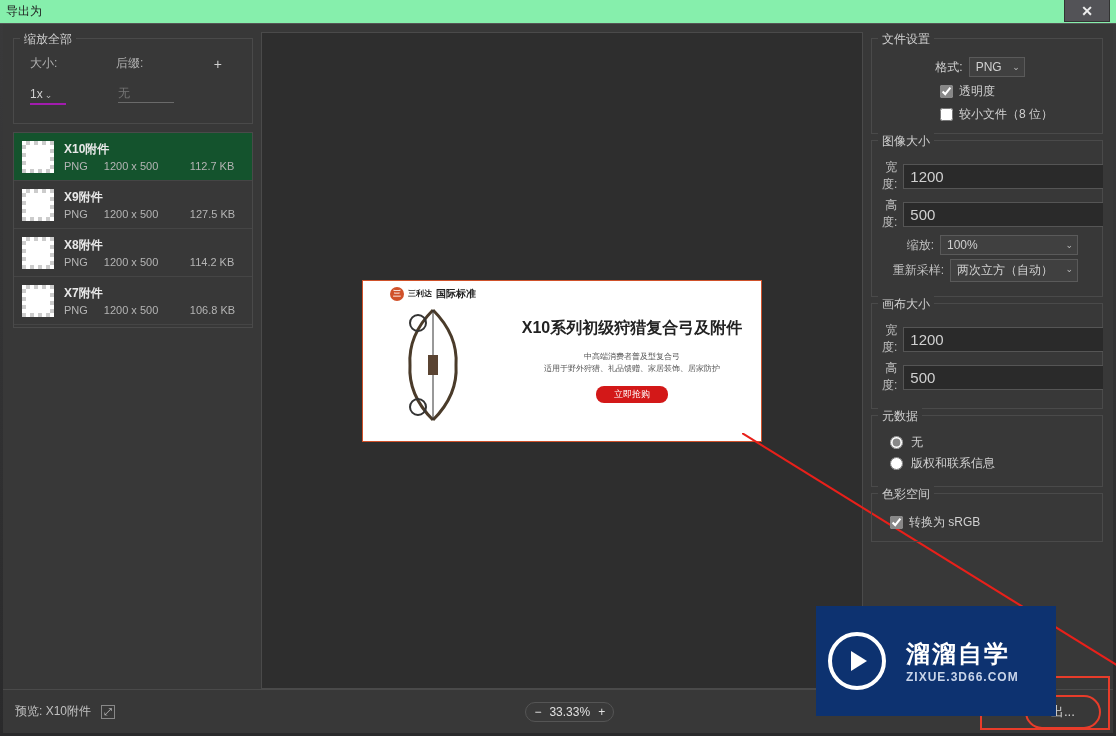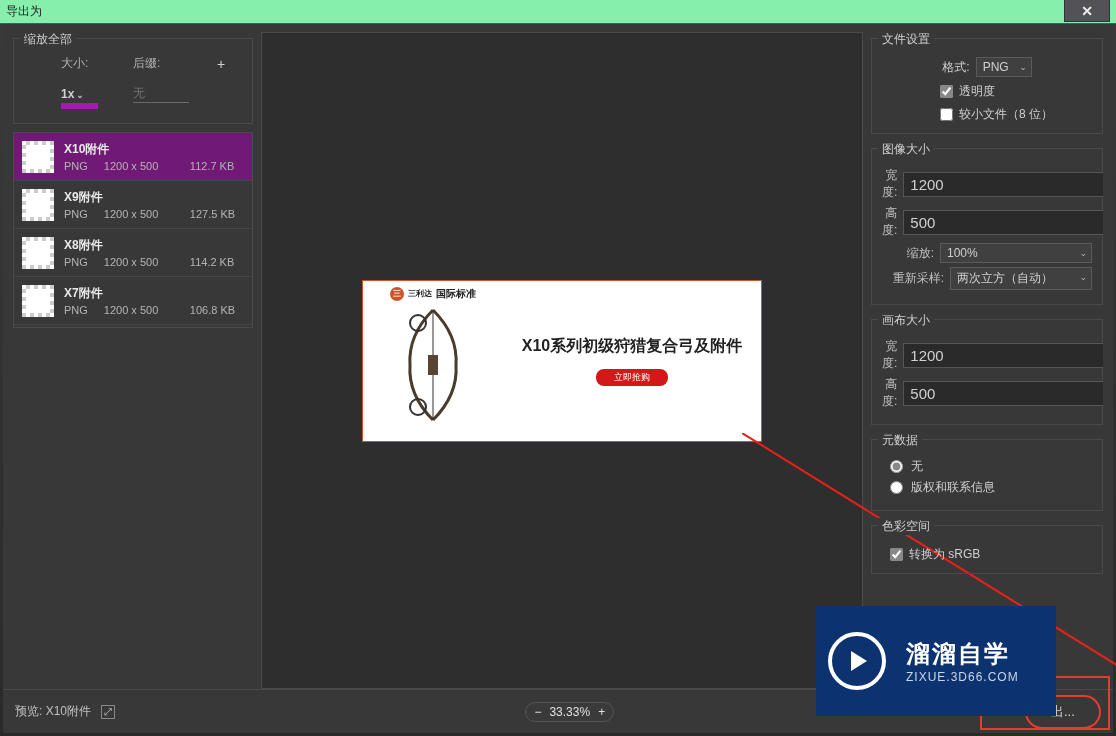--- a/index.html
+++ b/index.html
@@ -49,65 +49,64 @@
     }
     
     .left {
       width: 240px;
       display:flex;
       flex-direction:column;
     }
     .fieldset {
       border:1px solid #4a4a4a;
       margin-top:6px;
-      padding: 14px 10px 10px 10px;
+      padding: 14px 24px 10px 10px;
       position:relative;
     }
     .fieldset .legend {
       position:absolute;
       top:-8px; left:6px;
       background:#383838;
       padding:0 4px;
       color:#d0d0d0;
     }
     .scale-row {
       display:flex;
       align-items:center;
-      gap:18px;
+      gap:34px;
       padding: 2px 6px 10px 6px;
       color:#b0b0b0;
-      margin-left:31px;
     }
     .scale-row .col1{width:54px;}
     .scale-row .col2{width:66px;}
     .scale-row .plus{color:#d0d0d0;font-size:14px;}
     .input-under {
       border:none; border-bottom:1px solid #6a6a6a;
       background:transparent; color:#d0d0d0;
       width:56px; font-size:12px; padding:2px 0;
     }
     .select-under{
-      border:none;border-bottom:6px solid #a21caf;
+      border:none;border-bottom:2px solid #a21caf;
       background:transparent;color:#d0d0d0;width:56px;font-size:12px;
-      padding:2px 14px 2px 0; position:relative;font-weight:bold;
+      padding:2px 14px 2px 0; position:relative;
     }
     .caret{font-size:9px;color:#bbb;margin-left:2px;}
     .asset-list{
       border:1px solid #4a4a4a;
       margin-top:8px;
       height:196px;
       overflow:hidden;
     }
     .asset{
       display:flex; align-items:center;
       height:48px; padding:3px 8px;
       border-bottom:1px solid #454545;
       gap:10px;
     }
-    .asset.selected{ background:#701a75;}
+    .asset.selected{ background:#14532d;}
     .thumb{
       width:32px;height:32px;background:#fff;
       background-image:
         linear-gradient(45deg,#ccc 25%,transparent 25%),
         linear-gradient(-45deg,#ccc 25%,transparent 25%),
         linear-gradient(45deg,transparent 75%,#ccc 75%),
         linear-gradient(-45deg,transparent 75%,#ccc 75%);
       background-size:8px 8px;
       background-position:0 0,0 4px,4px -4px,-4px 0;
       position:relative;
@@ -140,21 +139,21 @@
     .bow svg{width:100%;height:100%;}
     .canvas-right{
       flex:1;display:flex;flex-direction:column;align-items:center;justify-content:center;gap:12px;color:#222;
     }
     .c-title{font-size:16px;font-weight:bold;}
     .c-sub{font-size:8px;color:#555;text-align:center;line-height:1.4;}
     .c-btn{background:#d31818;color:#fff;border-radius:8px;padding:2px 18px;font-size:9px;}
     
     .right{
       width:232px;
-      display:flex;flex-direction:column;gap:8px;
+      display:flex;flex-direction:column;gap:0;
       overflow-y:auto;
     }
     .rfield{display:flex;align-items:center;gap:6px;margin:4px 0;}
     .rlabel{width:52px;text-align:right;color:#c0c0c0;}
     .rinput{
       flex:1;background:#2a2a2a;border:1px solid #555;color:#d0d0d0;
       padding:3px 6px;font-size:15px;
     }
     .rselect{
       background:#404040;border:1px solid #5a5a5a;color:#d0d0d0;
@@ -193,21 +192,21 @@
     
     .watermark{
       position:absolute;right:60px;bottom:20px;width:240px;height:110px;
       background:#0d3270;display:flex;align-items:center;gap:20px;padding:12px;
       z-index:50;
     }
     .wm-icon{width:58px;height:58px;border:4px solid #fff;border-radius:50%;display:flex;align-items:center;justify-content:center;}
     .wm-icon::before{content:"";width:0;height:0;border-left:16px solid #fff;border-top:10px solid transparent;border-bottom:10px solid transparent;margin-left:4px;}
     .wm-txt{display:flex;flex-direction:column;color:#fff;}
     .wm-t1{font-size:24px;font-weight:bold;letter-spacing:2px;}
-    .wm-t2{font-size:12px;letter-spacing:1px;color:#c9d5ea;}
+    .wm-t2{font-size:12px;letter-spacing:1px;color:#c9d5ea;font-weight:bold;}
     .red-box{
       position:absolute;right:6px;bottom:6px;width:130px;height:54px;
       border:2px solid #e83c2a; z-index:40; pointer-events:none;
     }
   </style>
 </head>
 <body>
 
 <div class="titlebar">
   <span>导出为</span>
@@ -297,20 +296,24 @@
               <path d="M35 5 Q60 30 58 60 Q60 90 35 115" stroke="#4a3b2a" stroke-width="3" fill="none"></path>
               <line x1="35" y1="5" x2="35" y2="115" stroke="#333" stroke-width="1"></line>
               <circle cx="20" cy="18" r="8" fill="none" stroke="#333" stroke-width="2"></circle>
               <circle cx="20" cy="102" r="8" fill="none" stroke="#333" stroke-width="2"></circle>
               <rect x="30" y="50" width="10" height="20" fill="#5a4432"></rect>
             </svg>
           </div>
         </div>
         <div class="canvas-right">
           <div class="c-title">X10系列初级狩猎复合弓及附件</div>
+          <div class="c-sub">
+            <div>中高端消费者普及型复合弓</div>
+            <div>适用于野外狩猎、礼品馈赠、家居装饰、居家防护</div>
+          </div>
           <div class="c-btn">立即抢购</div>
         </div>
       </div>
       <svg class="red-arrow">
         <line x1="0" y1="0" x2="420" y2="260" stroke="#e8201a" stroke-width="2"></line>
         <polygon points="420,260 408,248 404,258" fill="#e8201a"></polygon>
       </svg>
     </div>
 
     <div class="right">

